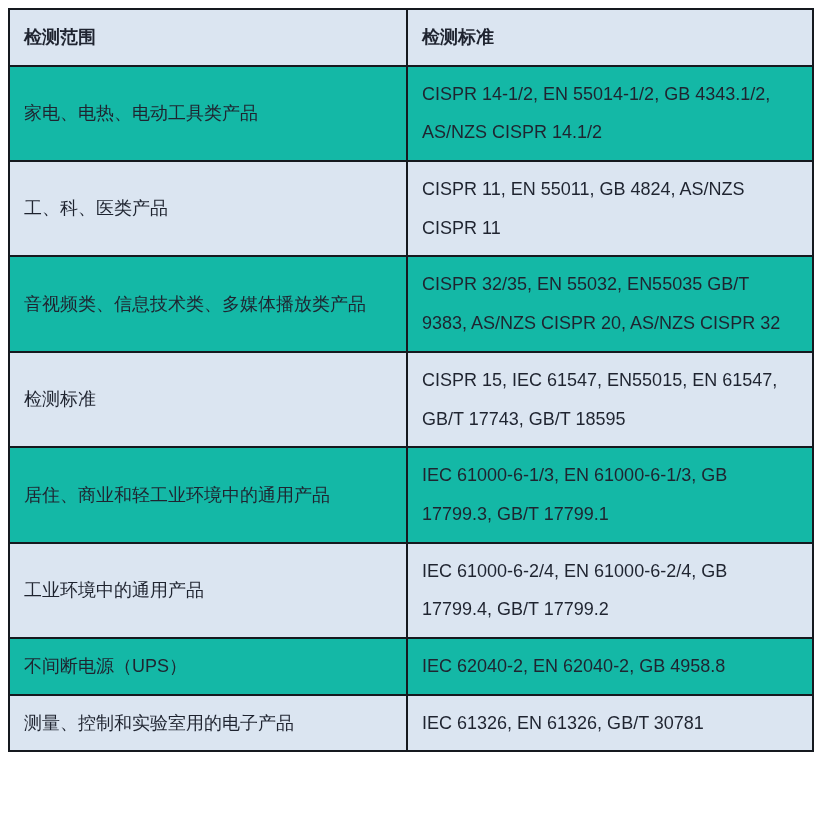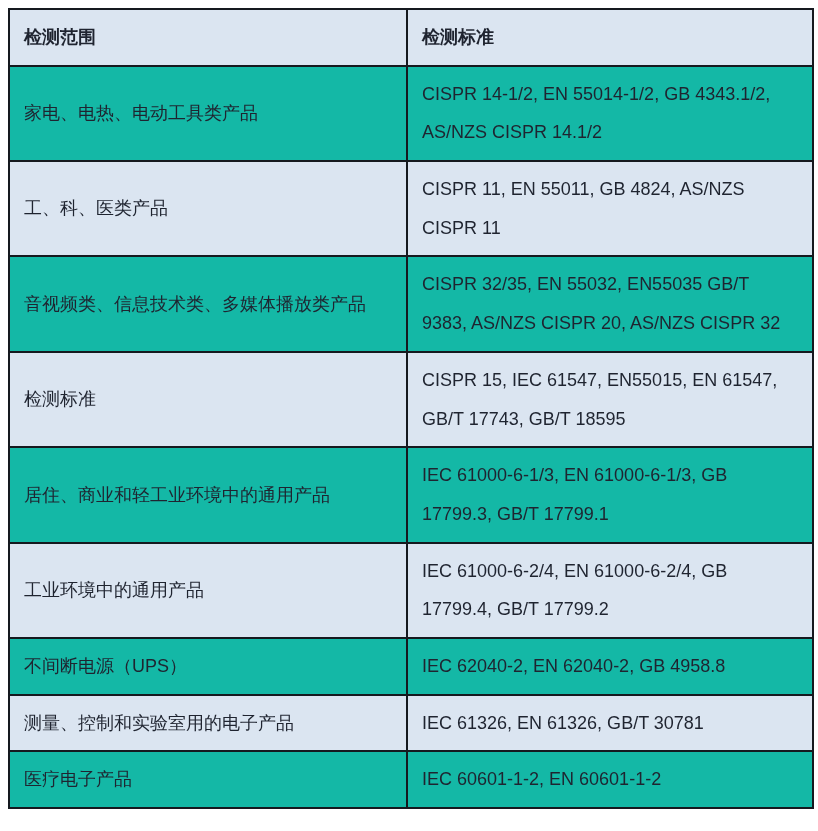--- a/index.html
+++ b/index.html
@@ -80,18 +80,14 @@
       <td>IEC 61000-6-2/4, EN 61000-6-2/4, GB 17799.4, GB/T 17799.2</td>
     </tr>
     <tr>
       <td>不间断电源（UPS）</td>
       <td>IEC 62040-2, EN 62040-2, GB 4958.8</td>
     </tr>
     <tr>
       <td>测量、控制和实验室用的电子产品</td>
       <td>IEC 61326, EN 61326, GB/T 30781</td>
     </tr>
-    <tr>
-      <td>医疗电子产品</td>
-      <td>IEC 60601-1-2, EN 60601-1-2</td>
-    </tr>
   </tbody>
 </table>
 
 </body></html>

